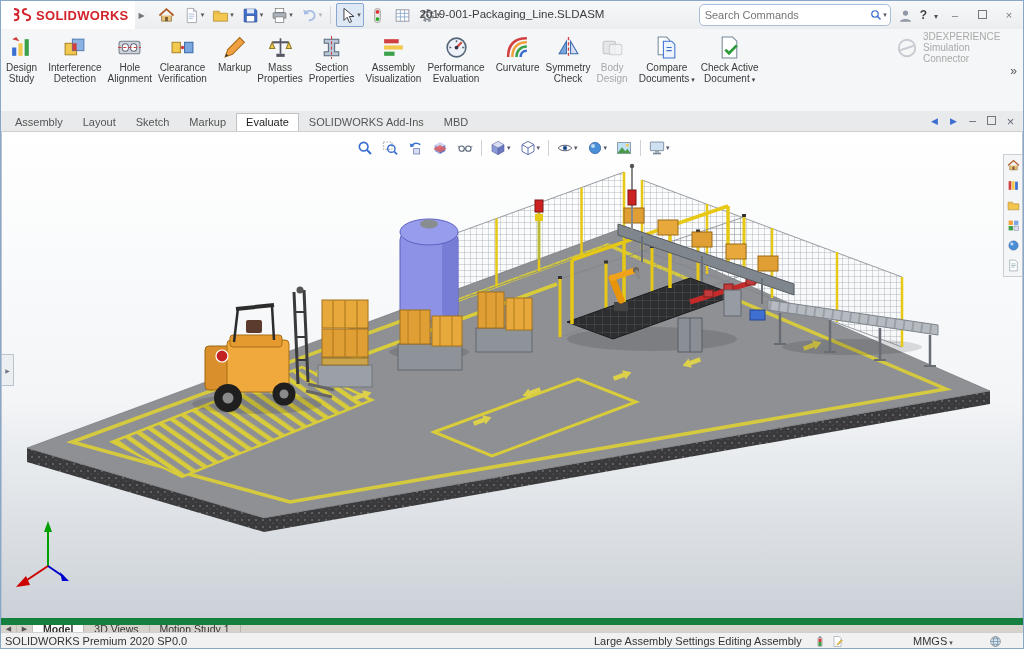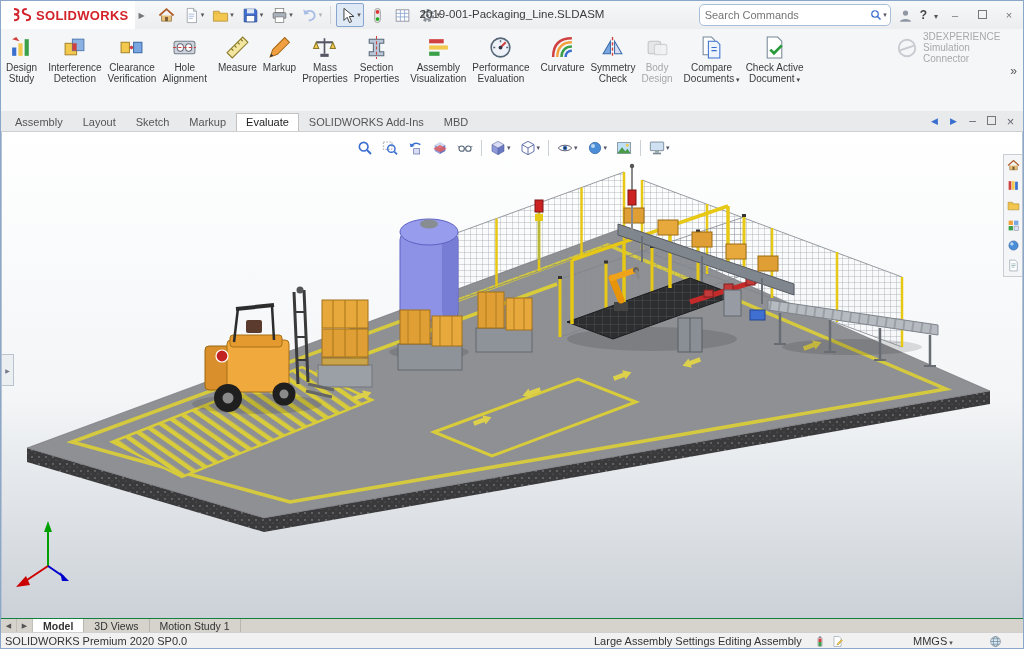--- a/index.html
+++ b/index.html
@@ -58,21 +58,21 @@
   .hud{position:absolute;top:5px;left:352px;display:flex;gap:3px;align-items:center;}
   .hbtn{height:22px;display:flex;align-items:center;justify-content:center;padding:0 3px;border-radius:2px;}
   .hbtn svg{width:16px;height:16px;}
   .hbtn.drop::after{content:"▾";font-size:7px;color:#556;margin-left:1px;}
   .hsep{width:1px;height:16px;background:#ccd2d8;margin:0 2px;}
   .taskpane{position:absolute;top:22px;right:0;width:18px;background:#f4f5f6;border:1px solid #c9ced4;border-right:none;padding:4px 0;display:flex;flex-direction:column;gap:7px;align-items:center;}
   .tpbtn svg{width:13px;height:13px;}
   .fmtab{position:absolute;left:0;top:222px;width:11px;height:30px;background:#eceff2;border:1px solid #b9c4d0;border-left:none;display:flex;align-items:center;justify-content:center;}
   .fmtab::before{content:"▶";font-size:6px;color:#778;}
   
-  #doctabs{position:absolute;top:617px;left:0;right:0;height:14px;background:#d6d3cd;display:flex;align-items:stretch;font-size:10.5px;color:#333;border-top:1px solid #15803d;box-sizing:border-box;}
+  #doctabs{position:absolute;top:617px;left:0;right:0;height:14px;background:#d6d3cd;display:flex;align-items:stretch;font-size:10.5px;color:#333;border-top:7px solid #15803d;box-sizing:border-box;}
   .tnav{width:15px;display:flex;align-items:center;justify-content:center;border-right:1px solid #c2bfb9;color:#555;}
   .tnav.prev::before{content:"◀";font-size:7px;} .tnav.next::before{content:"▶";font-size:7px;}
   .dtab{padding:0 10px;display:flex;align-items:center;border-right:1px solid #b9b6b0;}
   .dtab.active{background:#fff;font-weight:bold;}
   
   #statusbar{position:absolute;top:631px;left:0;right:0;height:18px;background:#f1f1f1;border-top:1px solid #d0d0d0;font-size:11px;color:#333;}
   #statusbar .sb{position:absolute;top:2px;white-space:nowrap;}
   .sb-product{left:4px;}
   .sb-underdefined{left:515px;margin-top:45px;}
   .sb-las{left:593px;}
@@ -410,39 +410,33 @@
     <div class="rsep"></div>
     <div class="rbtn">
       <svg>
           <use href="#i-interf"></use>
         </svg>
       <span class="rlabel">Interference
 Detection</span>
     </div>
     <div class="rbtn">
       <svg>
+          <use href="#i-hole"></use>
+        </svg>
+      <span class="rlabel">Hole
+Alignment</span>
+    </div>
+    <div class="rbtn">
+      <svg>
           <use href="#i-clear"></use>
         </svg>
       <span class="rlabel">Clearance
 Verification</span>
     </div>
-    <div class="rbtn">
-      <svg>
-          <use href="#i-hole"></use>
-        </svg>
-      <span class="rlabel">Hole
-Alignment</span>
-    </div>
     <div class="rsep"></div>
-    <div class="rbtn">
-      <svg>
-          <use href="#i-measure"></use>
-        </svg>
-      <span class="rlabel">Measure</span>
-    </div>
     <div class="rbtn">
       <svg>
           <use href="#i-markup"></use>
         </svg>
       <span class="rlabel">Markup</span>
     </div>
     <div class="rbtn">
       <svg>
           <use href="#i-mass"></use>
         </svg>

